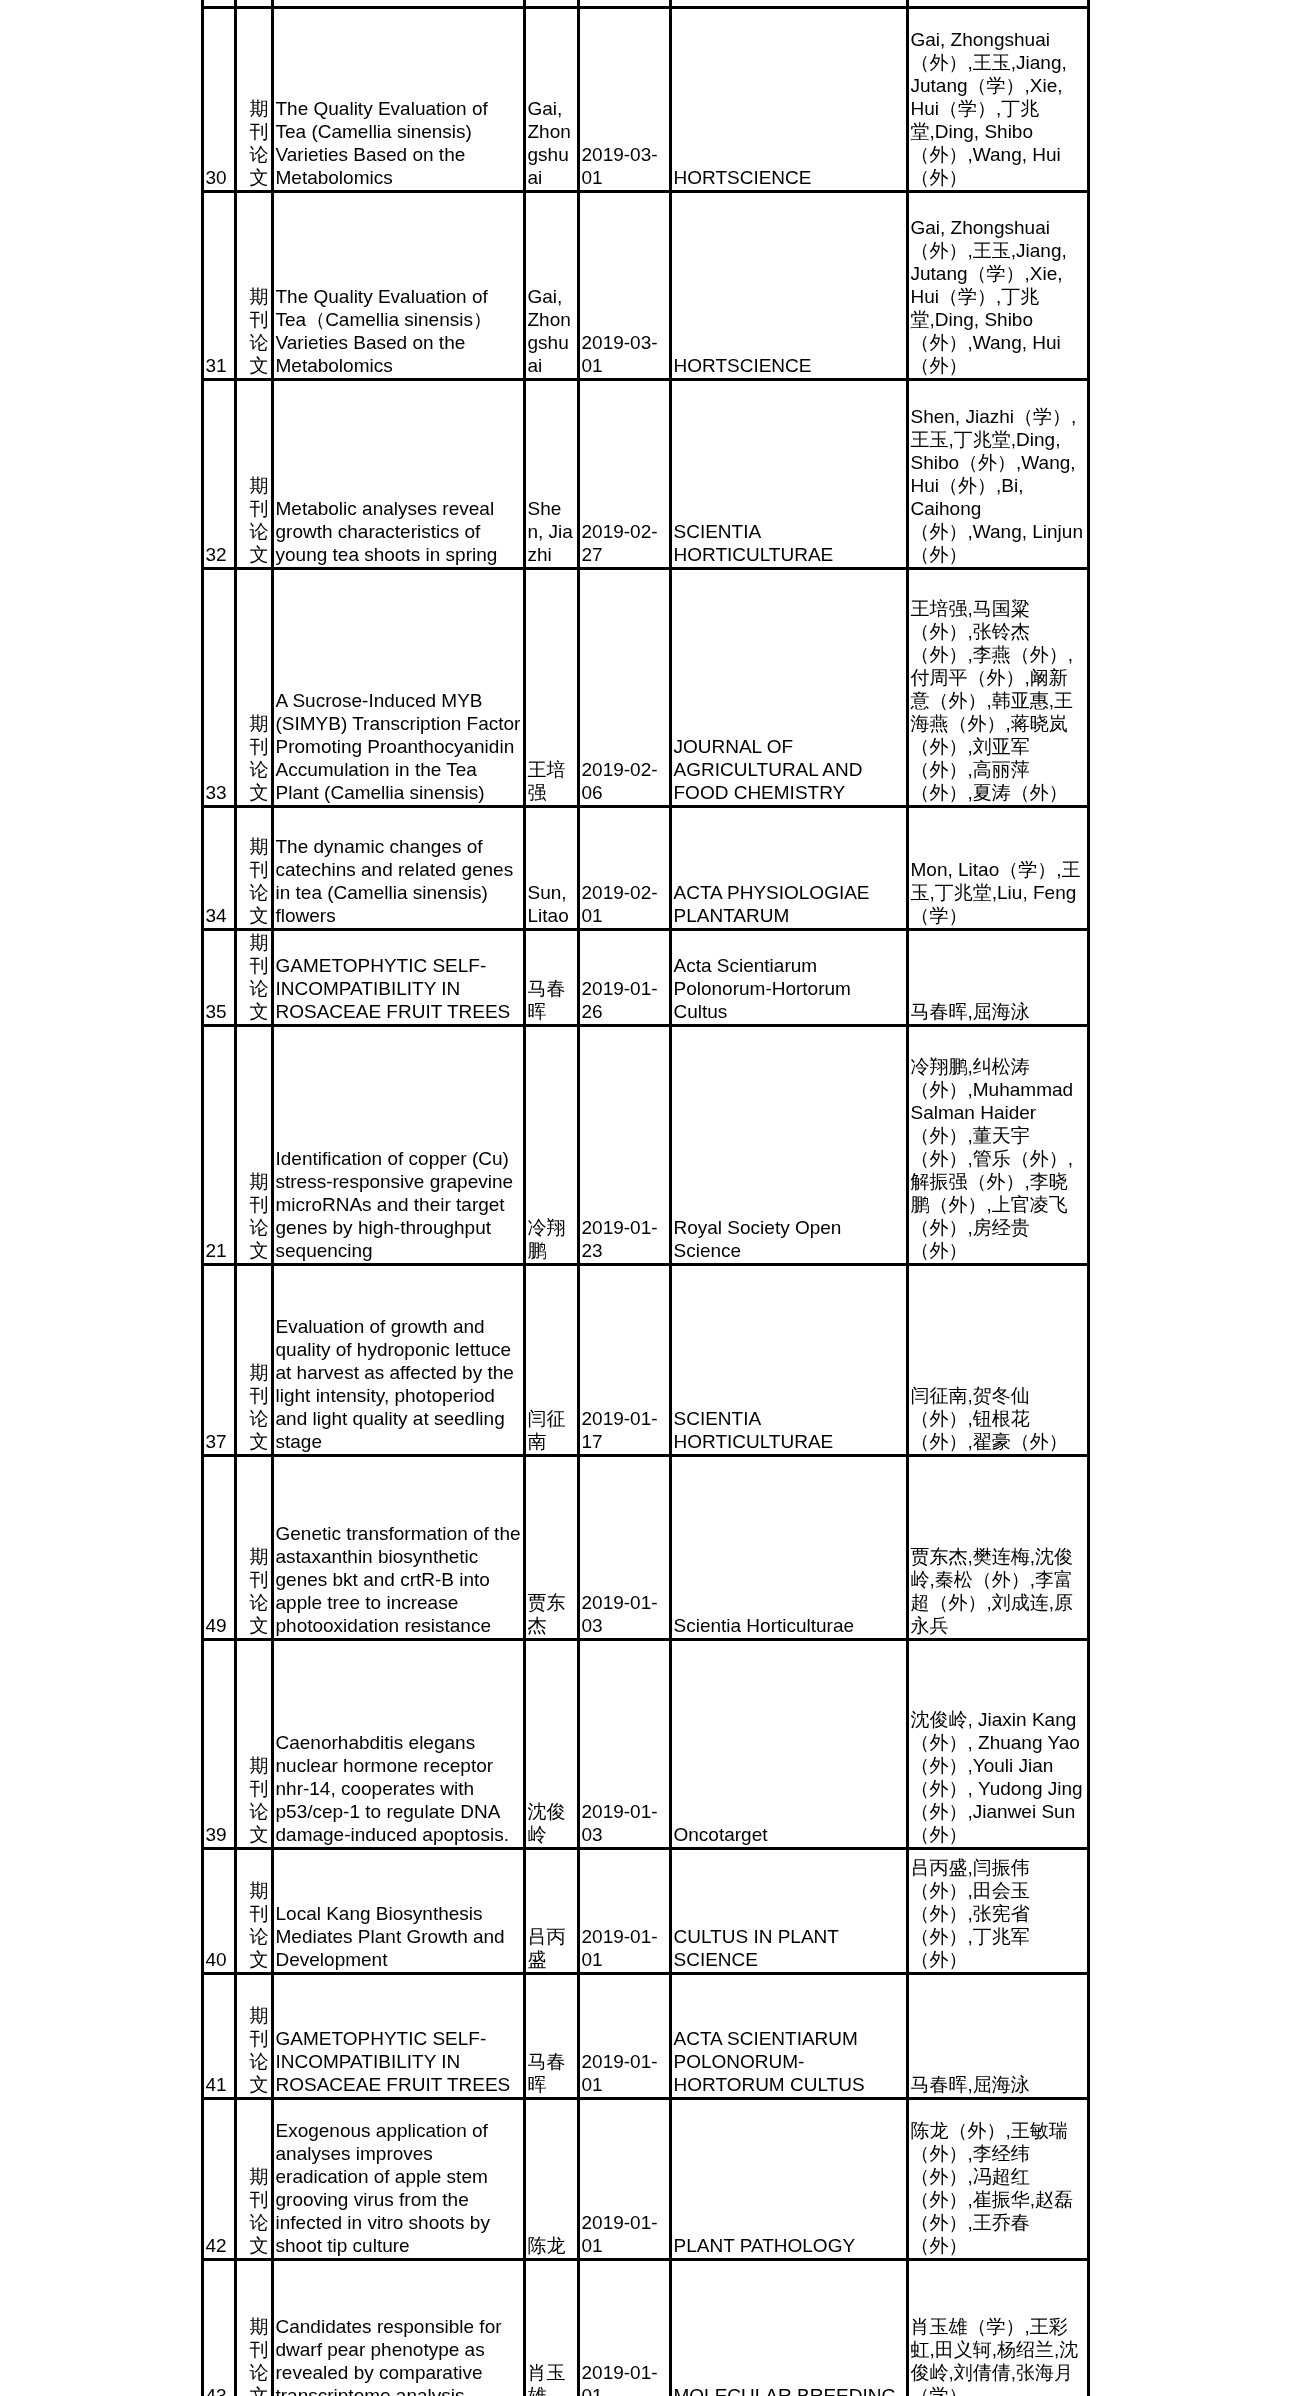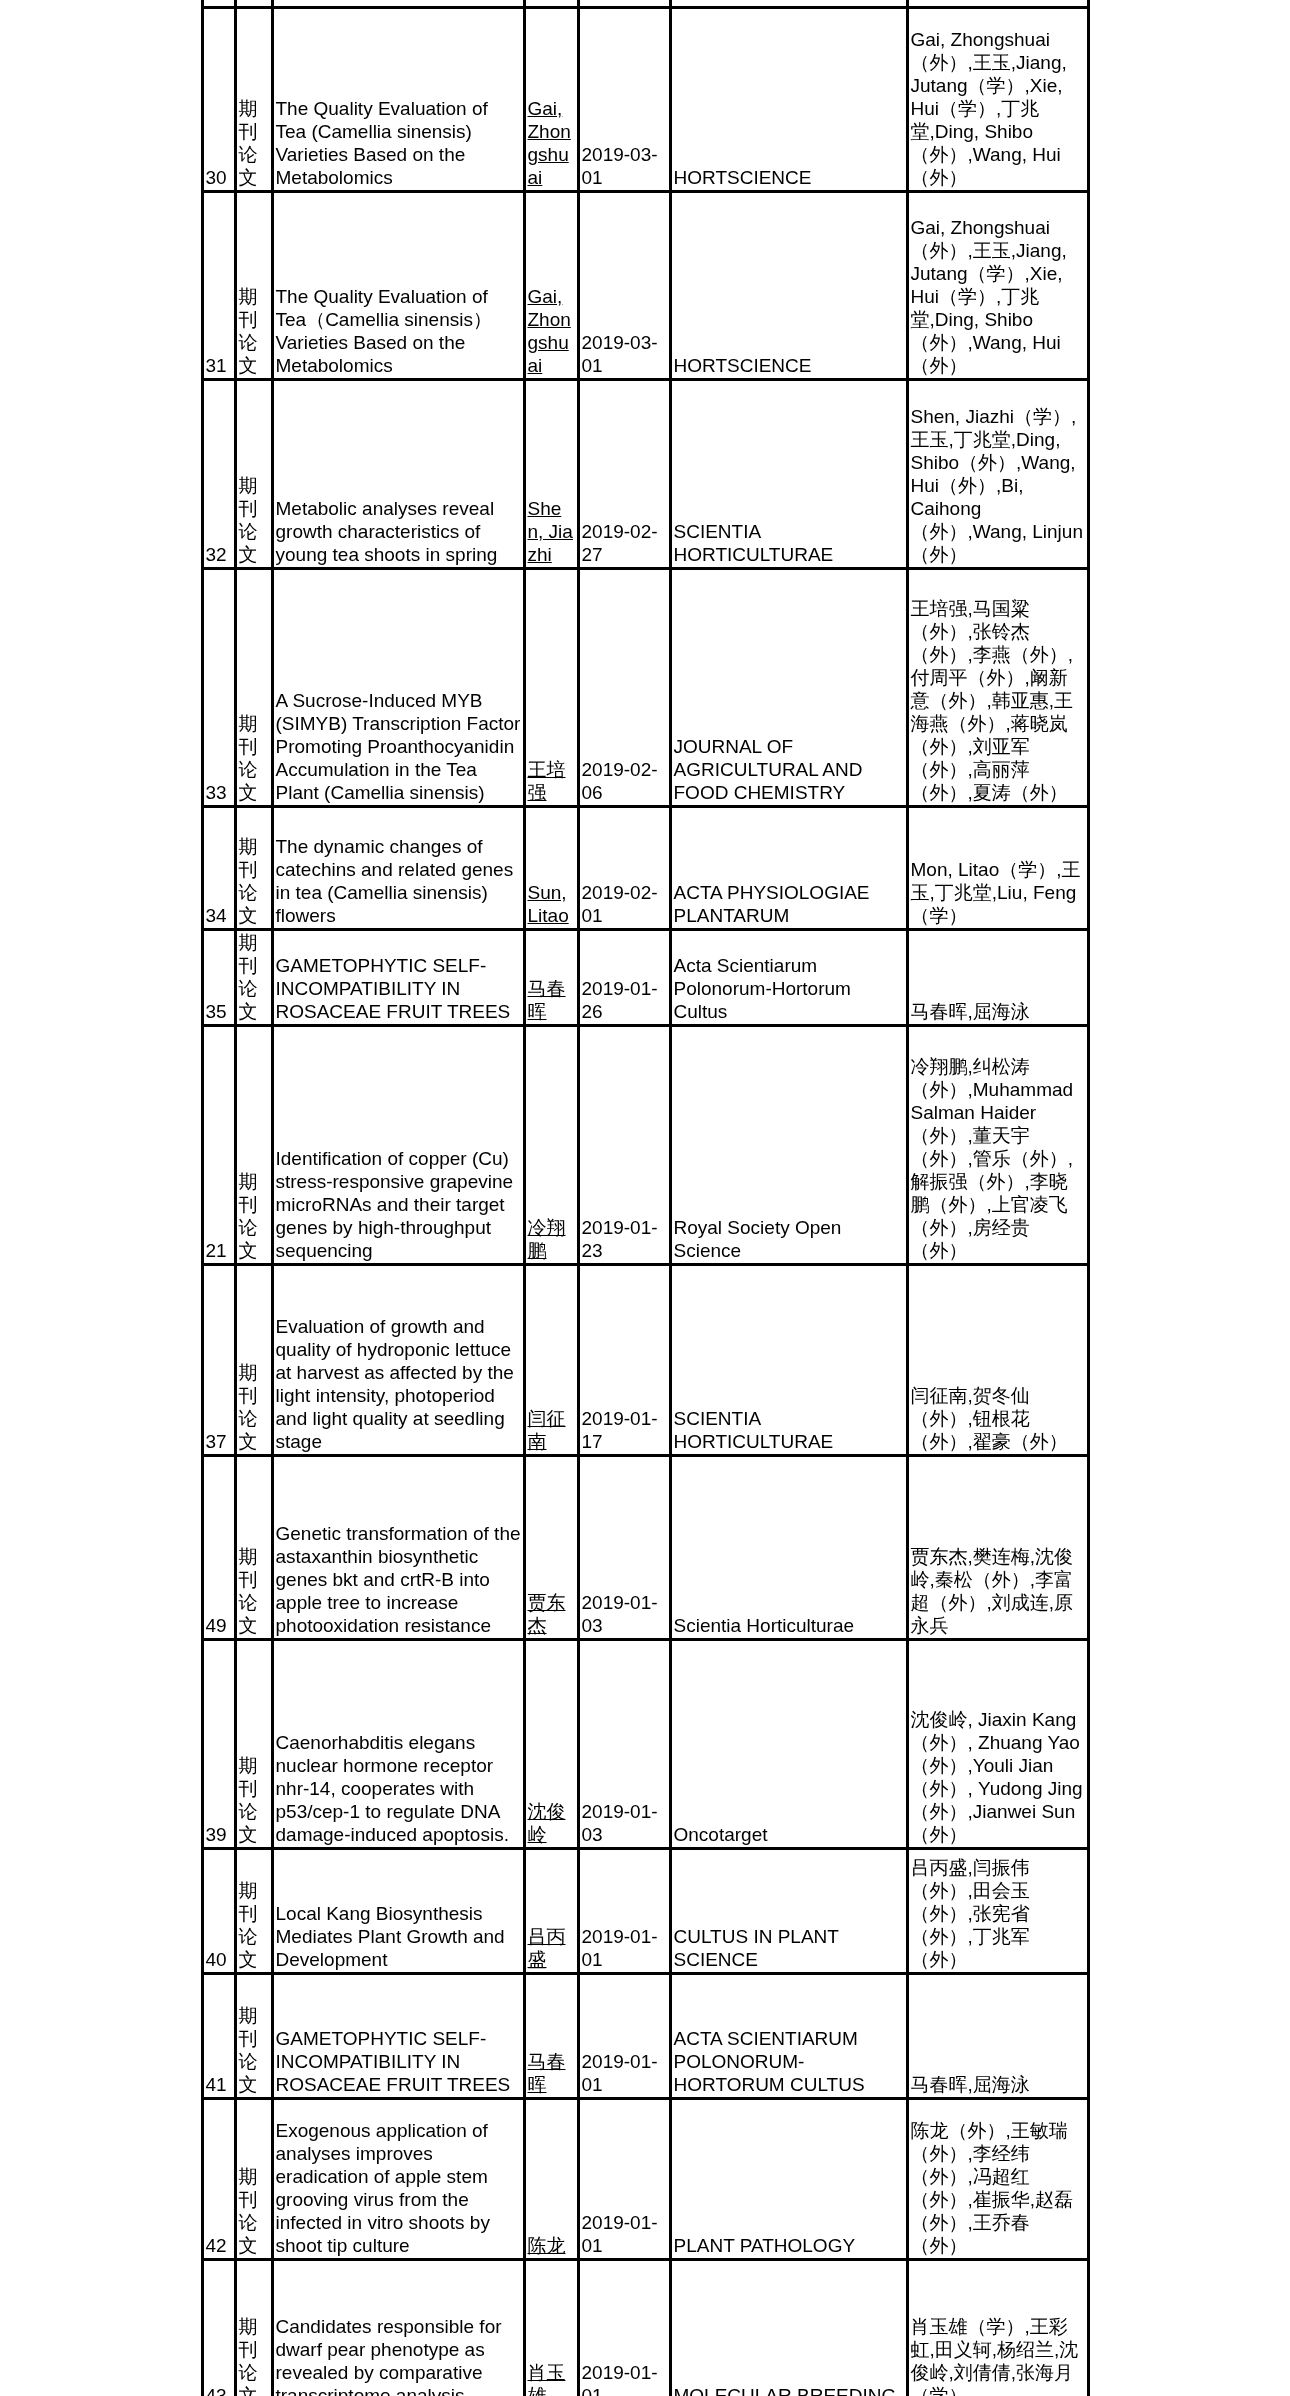--- a/index.html
+++ b/index.html
@@ -33,25 +33,25 @@
   
   td.c-num {
     font-family: "Liberation Serif", "DejaVu Serif", serif;
     font-size: 20px;
     vertical-align: top;
     padding-top: 0;
   }
   
   td.c-type {
     word-break: break-all;
-    text-align: left;
+    text-align: right;
     padding-left: 1px;
     padding-right: 1px;
   }
-  td.c-author { word-break: break-all; text-decoration: underline; }
+  td.c-author { word-break: break-all; }
   td.c-date   { word-break: normal; }
   td.c-title, td.c-journal, td.c-authors { word-break: normal; }
 
   
   #rows tr.cut td {
     border-top: none;
     height: 6px;
     padding: 0;
   }
 

